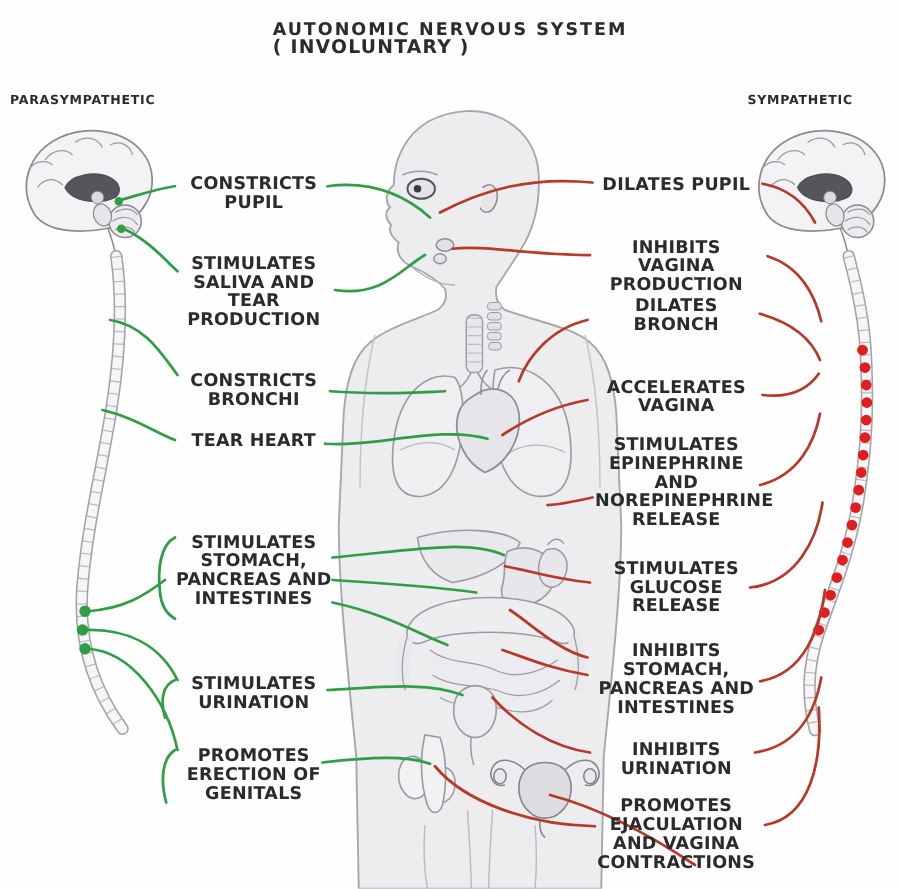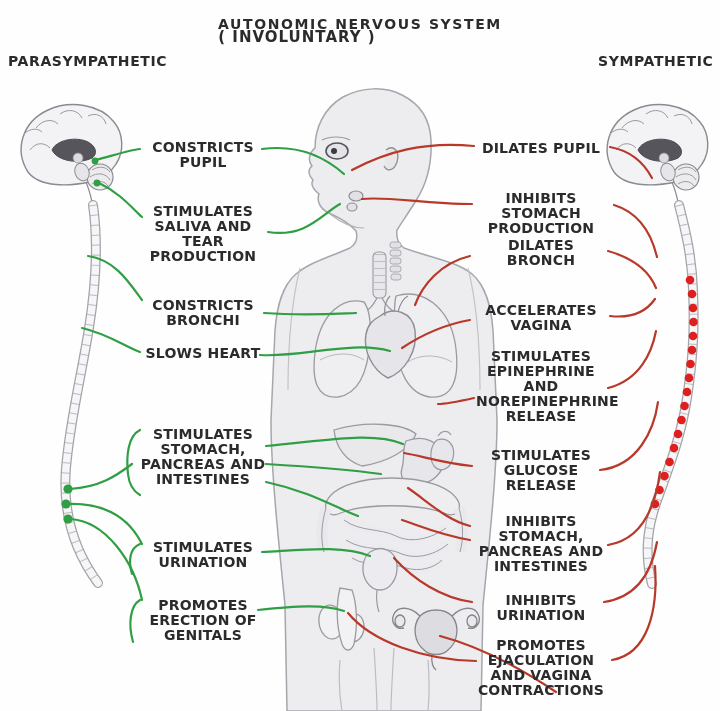--- a/index.html
+++ b/index.html
@@ -3,21 +3,21 @@
 <meta charset="utf-8">
 <style>
   html,body{margin:0;padding:0;background:#fff;}
   .canvas{position:relative;width:720px;height:711px;background:#fefefe;overflow:hidden;
           font-family:"DejaVu Sans",sans-serif;}
   svg.art{position:absolute;left:0;top:0;z-index:1;}
   .title{position:absolute;left:0;top:16px;width:100%;text-align:center;z-index:2;
          font-weight:bold;font-size:14px;letter-spacing:1.6px;color:#2b2b2e;}
   .subtitle{position:absolute;left:214px;top:28px;width:166px;text-align:center;z-index:2;
          font-weight:bold;font-size:15px;letter-spacing:1px;color:#2b2b2e;}
-  .heading{position:absolute;top:53px;z-index:2;font-weight:bold;font-size:14px;
+  .heading{position:absolute;top:75px;z-index:2;font-weight:bold;font-size:10px;
          letter-spacing:.6px;color:#2b2b2e;}
   .heading.left{left:8px;}
   .heading.right{left:598px;width:114px;text-align:left;}
   .lbl{position:absolute;z-index:2;font-weight:bold;font-size:14px;line-height:15px;
        letter-spacing:.2px;color:#2b2b2e;text-align:center;white-space:pre-line;}
 </style>
 </head>
 <body>
 
 <div class="canvas">
@@ -206,33 +206,33 @@
 <div class="heading left">PARASYMPATHETIC</div>
 <div class="heading right">SYMPATHETIC</div>
 
 <div class="lbl" style="left:138px;top:140px;width:130px">CONSTRICTS
 PUPIL</div>
 <div class="lbl" style="left:138px;top:204px;width:130px">STIMULATES
 SALIVA AND TEAR
 PRODUCTION</div>
 <div class="lbl" style="left:138px;top:298px;width:130px">CONSTRICTS
 BRONCHI</div>
-<div class="lbl" style="left:138px;top:346px;width:130px">SLOWS HEART</div>
+<div class="lbl" style="left:138px;top:346px;width:130px">TEAR HEART</div>
 <div class="lbl" style="left:138px;top:427px;width:130px">STIMULATES
 STOMACH,
 PANCREAS AND
 INTESTINES</div>
 <div class="lbl" style="left:138px;top:540px;width:130px">STIMULATES
 URINATION</div>
 <div class="lbl" style="left:138px;top:598px;width:130px">PROMOTES
 ERECTION OF
 GENITALS</div>
 
 <div class="lbl" style="left:476px;top:141px;width:130px">DILATES PUPIL</div>
-<div class="lbl" style="left:476px;top:191px;width:130px">INHIBITS STOMACH
+<div class="lbl" style="left:476px;top:191px;width:130px">INHIBITS VAGINA
 PRODUCTION</div>
 <div class="lbl" style="left:476px;top:238px;width:130px">DILATES
 BRONCH</div>
 <div class="lbl" style="left:476px;top:303px;width:130px">ACCELERATES
 VAGINA</div>
 <div class="lbl" style="left:476px;top:349px;width:130px">STIMULATES
 EPINEPHRINE
 AND
 NOREPINEPHRINE
 RELEASE</div>

